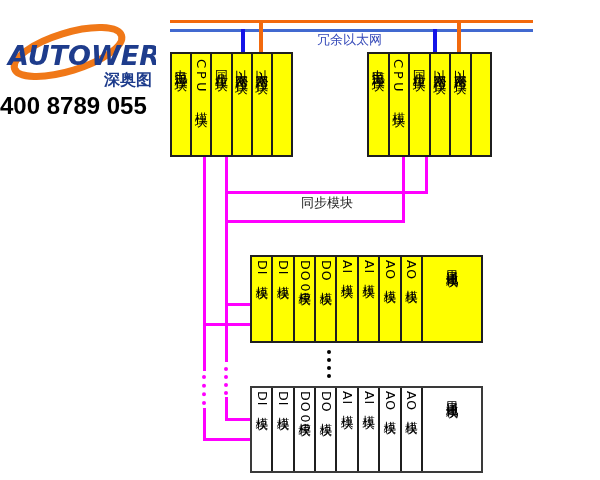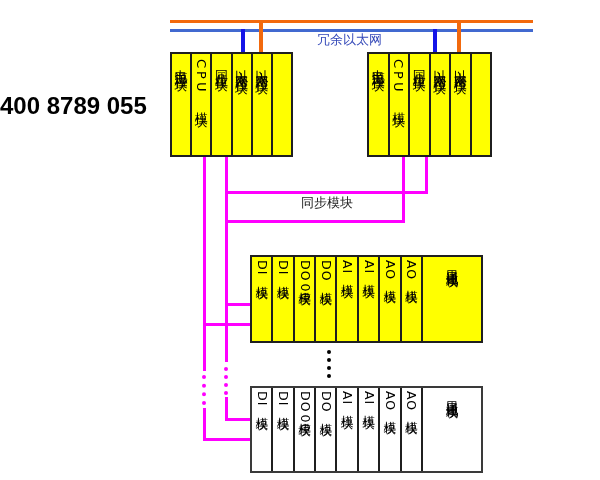--- a/index.html
+++ b/index.html
@@ -38,20 +38,27 @@
     position:absolute;left:0px;top:92px;width:136px;
     font-family:"Liberation Sans",sans-serif;font-size:24px;font-weight:bold;
     color:#000;letter-spacing:0px;white-space:nowrap;
   }
 </style>
 </head>
 <body>
 
 <div class="stage">
 
+  <div class="brand">
+    <svg width="150" height="78" viewBox="0 0 150 78">
+      <ellipse cx="62" cy="40" rx="56" ry="19" fill="none" stroke="#f07818" stroke-width="7" transform="rotate(-17 62 40)"></ellipse>
+      <text x="2" y="53" font-family="'DejaVu Sans',sans-serif" font-style="italic" font-weight="bold" font-size="27" fill="#1e3c8c">AUTOWER</text>
+      <text x="146" y="73" text-anchor="end" font-family="'DejaVu Sans',sans-serif" font-weight="bold" font-size="16" fill="#1e3c8c">深奥图</text>
+    </svg>
+  </div>
   <div class="phone">400 8789 055</div>
 
   <div class="label blue" style="left:317px;top:3px;">冗余以太网</div>
 
   <div class="hline" style="left:170px;top:20px;width:363px;height:3px;background:var(--eth-orange);"></div>
   <div class="hline" style="left:170px;top:29px;width:363px;height:3px;background:var(--eth-blue);"></div>
   <div class="vline" style="left:241px;top:29px;width:4px;height:24px;background:var(--eth-drop-blue);"></div>
   <div class="vline" style="left:433px;top:29px;width:4px;height:24px;background:var(--eth-drop-blue);"></div>
   <div class="vline" style="left:259px;top:20px;width:4px;height:33px;background:var(--eth-orange);"></div>
   <div class="vline" style="left:457px;top:20px;width:4px;height:33px;background:var(--eth-orange);"></div>

